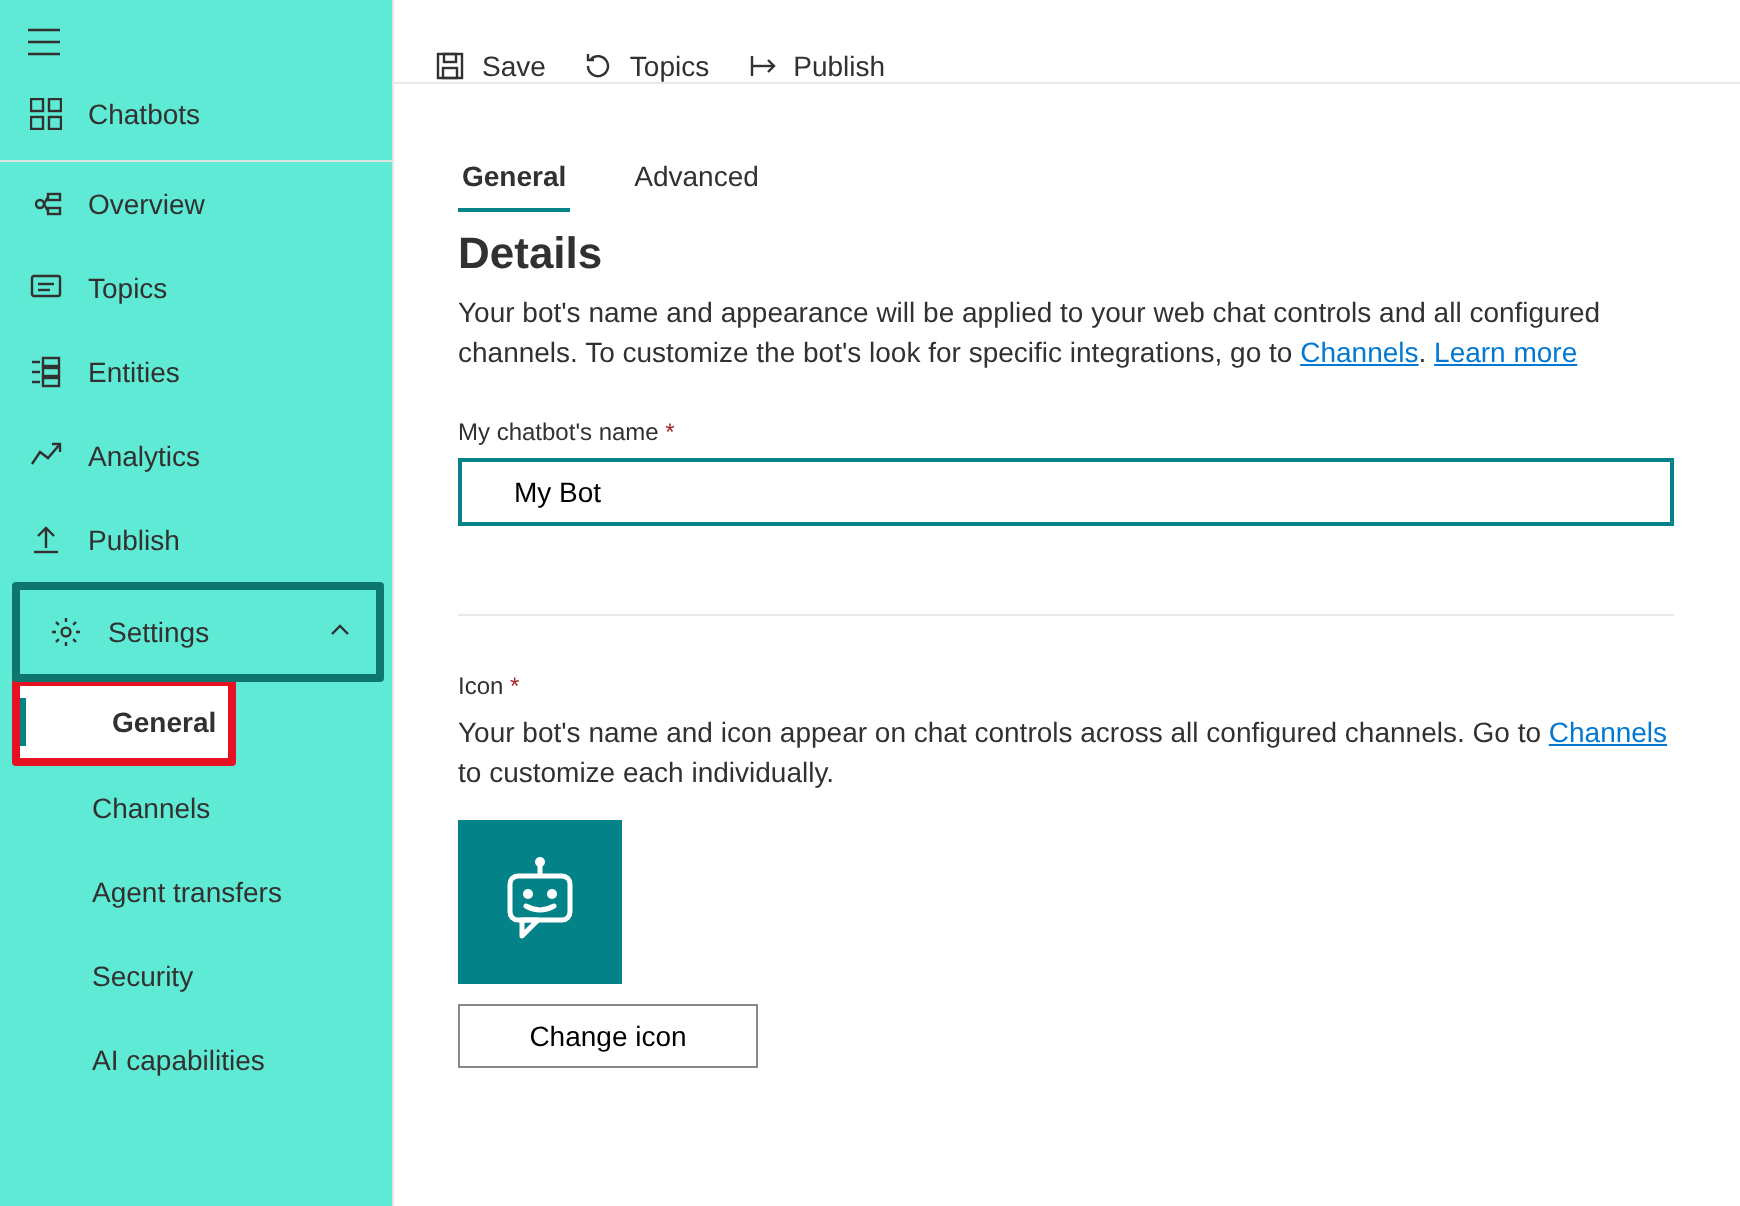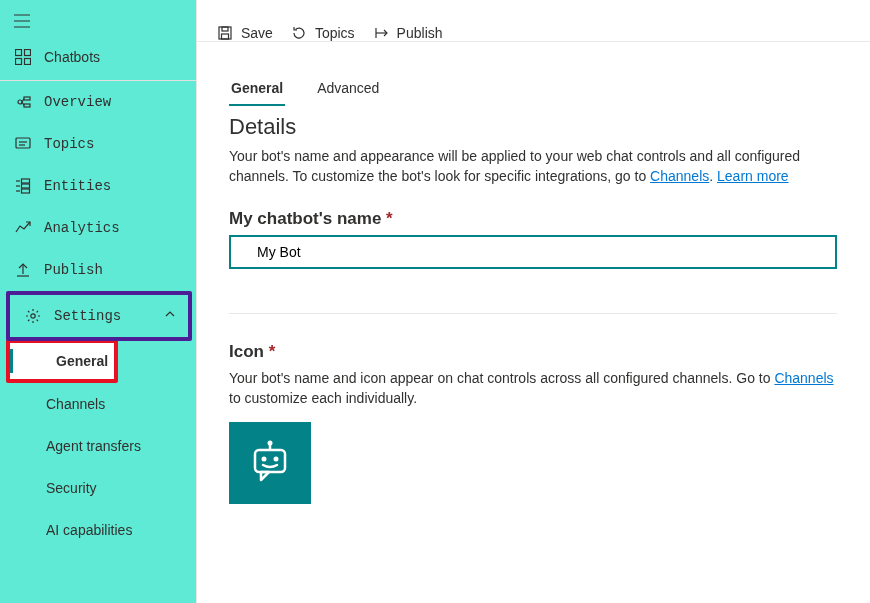--- a/index.html
+++ b/index.html
@@ -29,21 +29,20 @@
       padding: 12px 14px 14px;
       border-bottom: 1px solid #e1e1e1;
       cursor: pointer;
       gap: 12px;
     }
     .nav-item {
       display: flex; align-items: center;
       padding: 0 14px; height: 42px;
       gap: 12px; cursor: pointer;
       position: relative;
-      font-family: Liberation Mono, monospace;
     }
     .nav-icon { width: 18px; height: 18px; display: flex; align-items: center; justify-content: center; flex-shrink: 0; }
     .nav-label { font-size: 14px; color: #323130; }
     .nav-section { position: relative; }
     .nav-settings { position: relative; }
     .expand-chevron { position: absolute; right: 12px; }
     .sub-items { }
     .sub-item {
       display: flex; align-items: center;
       padding-left: 46px; height: 42px;
@@ -53,21 +52,21 @@
     .sub-item.active {
       background: #ffffff;
       font-weight: 600;
     }
     .sub-item.active::before {
       content: ""; position: absolute;
       left: 0; top: 6px; bottom: 6px;
       width: 3px; background: #038387;
     }
     .highlight-settings {
-      border: 4px solid #4c1d95;
+      border: 4px solid #0f766e;
       border-radius: 2px;
       margin: 0 4px 0 6px;
     }
     .highlight-general {
       border: 4px solid #e81123;
       border-radius: 2px;
       margin: -2px 78px 0 6px;
     }
     .highlight-general .sub-item { height: 36px; }
     .main {
@@ -95,24 +94,24 @@
     .tab {
       padding: 8px 2px 10px; cursor: pointer;
       font-size: 14px; position: relative;
     }
     .tab.active { font-weight: 600; }
     .tab.active::after {
       content: ""; position: absolute;
       left: 0; right: 0; bottom: 0;
       height: 2px; background: #038387;
     }
-    h1.details-title { font-size: 22px; font-weight: 400; margin: 8px 0 6px; }
+    h1.details-title { font-size: 22px; font-weight: 700; margin: 8px 0 6px; }
     .description { font-size: 14px; color: #323130; line-height: 1.45; margin-bottom: 22px; }
     .link { color: #0078d4; text-decoration: underline; cursor: pointer; }
-    .field-label { font-weight: 700; font-size: 17px; margin-bottom: 6px; }
+    .field-label { font-weight: 400; font-size: 12px; margin-bottom: 6px; }
     .req { color: #a4262c; }
     .text-input {
       width: 608px; height: 34px;
       border: 2px solid #038387;
       padding: 0 26px; font-size: 14px;
       outline: none;
       font-family: inherit;
     }
     .divider { border: none; border-top: 1px solid #e8e8e8; margin: 44px 0 28px; width: 608px; }
     .icon-desc { font-size: 14px; line-height: 1.45; margin-bottom: 14px; max-width: 608px; }
@@ -314,15 +313,18 @@
           <line x1="25" y1="6" x2="25" y2="12" stroke="#fff" stroke-width="2.5"></line>
           <circle cx="25" cy="5" r="2.5" fill="#fff"></circle>
           <rect x="10" y="12" width="30" height="22" rx="4" fill="none" stroke="#fff" stroke-width="2.5"></rect>
           <circle cx="19" cy="21" r="2.5" fill="#fff"></circle>
           <circle cx="31" cy="21" r="2.5" fill="#fff"></circle>
           <path d="M18 27 Q25 31 32 27" fill="none" stroke="#fff" stroke-width="2.5" stroke-linecap="round"></path>
           <polygon points="16,34 16,42 24,34" fill="none" stroke="#fff" stroke-width="2.5" stroke-linejoin="round"></polygon>
         </svg>
       </div>
 
+      <button class="change-icon-btn">
+        <span>Change icon</span>
+      </button>
     </div>
   </main>
 </div>
 
 </body></html>

